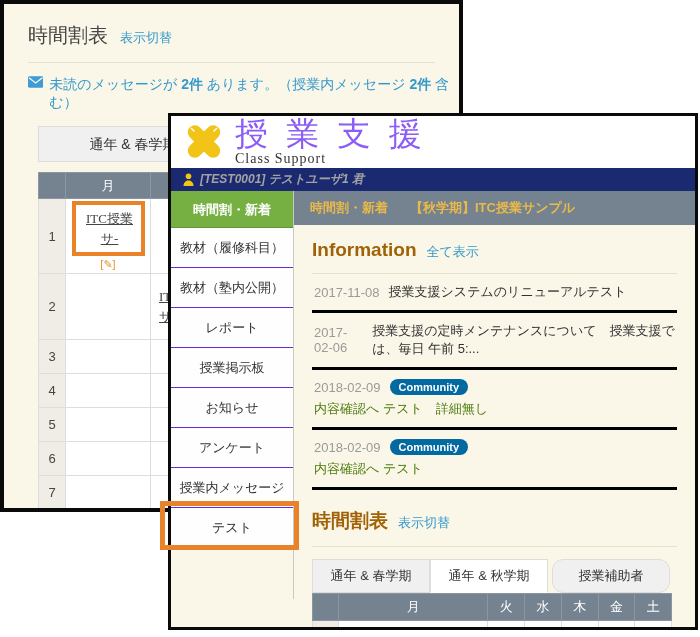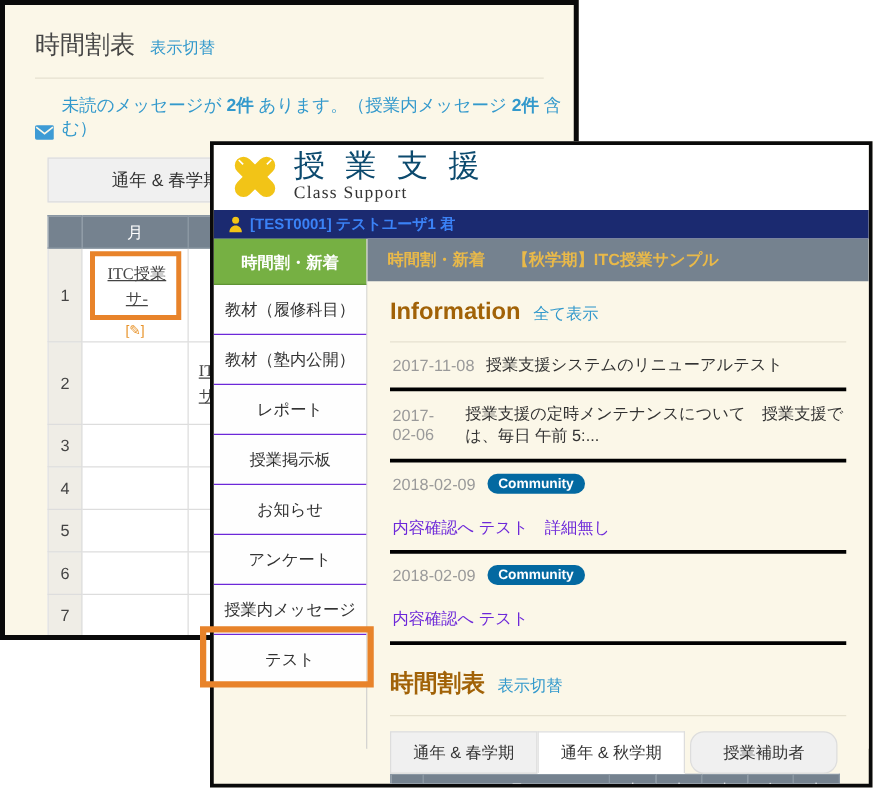--- a/index.html
+++ b/index.html
@@ -10,21 +10,21 @@
   
   .back-window{
     position:absolute; left:0; top:0; width:463px; height:512px;
     border:4px solid #0a0a0a; background:#FBF7E8; z-index:1; overflow:hidden;
     padding:18px 0 0 24px;
   }
   .bw-title-row{ display:flex; align-items:baseline; gap:12px; }
   .h-title{ font-size:20px; font-weight:normal; color:#454545; }
   .link-blue{ font-size:13px; color:#3399CC; cursor:pointer; }
   .divider{ border:none; border-top:1px solid #E6E1CF; margin:13px 24px 0 0; }
-  .unread-line{ margin-top:13px; font-size:14px; color:#3399CC; display:flex; align-items:flex-end; gap:6px; }
+  .unread-line{ margin-top:13px; font-size:14px; color:#3399CC; display:flex; align-items:flex-start; gap:6px; }
   .unread-line b{ font-weight:bold; }
   .tabs-row{ display:flex; margin-top:14px; margin-left:10px; }
   .tab{ height:36px; line-height:34px; text-align:center; font-size:14px; color:#333;
     background:#F0F0F0; border:1px solid #DDD; cursor:pointer; }
   .tab.active{ background:#FFF; border-bottom-color:#FFF; }
   .bw-tab1{ width:190px; }
   .bw-tab2{ width:216px; margin-left:3px; }
 
   .grid-table{ border-collapse:collapse; margin-left:10px; margin-top:10px; background:#fff; }
   .grid-table th{ background:#75828F; color:#fff; font-size:13px; font-weight:normal;
@@ -43,45 +43,45 @@
   .td-mon1{ padding:2px 4px; text-align:center; }
   .td-tue2{ padding:4px 8px; }
 
   
   .front-window{
     position:absolute; left:168px; top:113px; width:530px; height:517px;
     border:3px solid #0a0a0a; background:#FBF7E8; z-index:2; overflow:hidden;
   }
   .fw-logo{ height:52px; background:#fff; display:flex; align-items:center; padding-left:10px; gap:8px; }
   .logo-text{ font-family:"Liberation Serif","DejaVu Serif",serif; }
-  .logo-title{ font-size:25px; color:#0c4a6e; letter-spacing:5px; line-height:1.05; }
+  .logo-title{ font-size:33px; color:#8b5cf6; letter-spacing:5px; line-height:1.05; }
   .logo-sub{ font-size:14px; color:#333; letter-spacing:1px; }
-  .user-bar{ height:23px; background:#1B2A70; color:#3b82f6; font-size:12px; font-weight:bold;
-    display:flex; align-items:center; gap:6px; padding-left:12px; }
+  .user-bar{ height:23px; background:#1B2A70; color:#a3a3a3; font-size:12px; font-weight:bold;
+    display:flex; align-items:center; gap:6px; padding-left:12px;font-style:italic; }
   .fw-body{ display:flex; height:408px; }
 
   .sidebar{ width:123px; flex:none; border-right:1px solid #C9C9C9; background:transparent; }
   .side-item{ height:40px; line-height:40px; text-align:center; font-size:13px; color:#333;
     background:#FEFEFE; border-bottom:1px solid #6d28d9; cursor:pointer; }
   .side-item.active{ height:37px; line-height:37px; background:#76B043; color:#fff; font-weight:bold;
     border-bottom:1px solid #5f9434; }
 
   .main{ flex:1; display:flex; flex-direction:column; background:#FBF7E8; }
   .breadcrumb{ height:34px; background:#75828F; color:#E9B949; font-size:13px; font-weight:bold;
     display:flex; align-items:center; padding-left:16px; gap:22px; flex:none; }
   .content{ padding:14px 18px 0 18px; }
   .section-head{ display:flex; align-items:baseline; gap:10px; }
   .section-title{ font-size:19px; font-weight:bold; color:#a16207; }
   .c-divider{ border:none; border-top:1px solid #E6E1CF; margin:12px 0 0 0; }
 
   .info-row{ border-bottom:3px solid #000000; padding:9px 2px; font-size:13px; }
   .info-line1{ display:flex; align-items:center; gap:9px; }
   .info-date{ color:#9A9A9A; }
   .info-text{ color:#333; }
-  .info-body{ color:#6d28d9; margin-top:18px; }
+  .info-body{ color:#4d7c0f; margin-top:5px; }
   .badge{ background:#0369a1; color:#fff; font-size:11px; font-weight:bold;
     padding:2px 9px; border-radius:9px; }
 
   .tt-head{ margin-top:18px; }
   .fw-tabs{ margin-top:12px; }
   .fw-tab{ width:118px; height:34px; line-height:32px; font-size:13px; }
   .fw-table{ width:360px; margin-left:0; margin-top:0; }
   .fw-table th{ height:27px; }
   .fw-table .col-num{ width:26px; }
   .fw-table td{ height:48px; }

